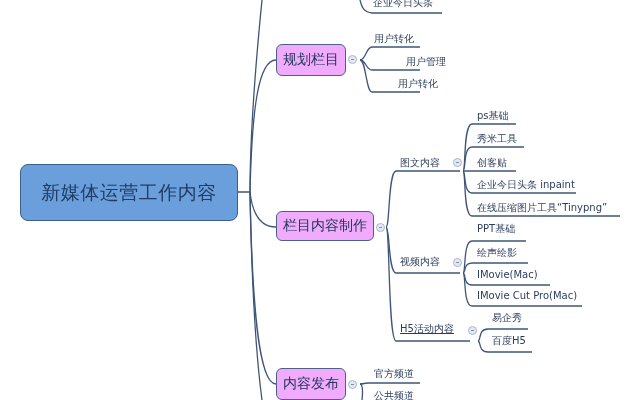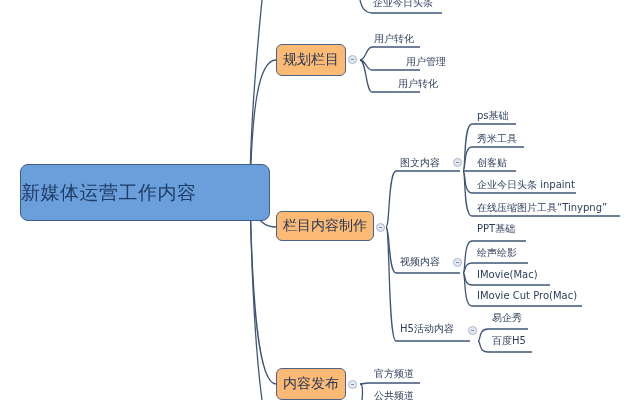--- a/index.html
+++ b/index.html
@@ -17,33 +17,33 @@
       border-radius: 26px;
     }
     svg.links {
       position: absolute;
       left: 0; top: 0;
       width: 640px; height: 400px;
     }
     .root {
       position: absolute;
       left: 20px; top: 164px;
-      width: 250px; height: 57px;
+      width: 218px; height: 57px;
       background: #6a9fdb;
       border: 1.5px solid #3d5f8e;
       border-radius: 8px;
       box-sizing: border-box;
-      display: flex; align-items: center; 
+      display: flex; align-items: center; justify-content: center;
       color: #1f3d66;
       font-size: 19px;
       letter-spacing: 0.5px;
     }
     .main {
       position: absolute;
-      background: #fdba74;
+      background: #f0abfc;
       border: 1.5px solid #4c6387;
       border-radius: 6px;
       box-sizing: border-box;
       display: flex; align-items: center; justify-content: center;
       color: #24385a;
       font-size: 14px;
     }
     .toggle {
       position: absolute;
       width: 9px; height: 9px;
@@ -143,21 +143,21 @@
   <div class="label" style="left:477px; top:179px;">企业今日头条 inpaint</div>
   <div class="label" style="left:477px; top:202px;">在线压缩图片工具“Tinypng”</div>
 
   <div class="label" style="left:400px; top:256px;">视频内容</div>
   <div class="toggle" style="left:453px; top:258px;"></div>
   <div class="label" style="left:477px; top:223px;">PPT基础</div>
   <div class="label" style="left:477px; top:247px;">绘声绘影</div>
   <div class="label" style="left:477px; top:269px;">IMovie(Mac)</div>
   <div class="label" style="left:477px; top:290px;">IMovie Cut Pro(Mac)</div>
 
-  <div class="label" style="left:400px; top:323px;">H5活动内容</div>
+  <div class="label" style="left:400px; top:323px;text-decoration:underline;">H5活动内容</div>
   <div class="toggle" style="left:468px; top:326px;"></div>
   <div class="label" style="left:492px; top:312px;">易企秀</div>
   <div class="label" style="left:492px; top:335px;">百度H5</div>
 
   <div class="main" style="left:276px; top:368px; width:70px; height:32px;">
     <span>内容发布</span>
   </div>
   <div class="toggle" style="left:348px; top:380px;"></div>
   <div class="label" style="left:374px; top:368px;">官方频道</div>
   <div class="label" style="left:374px; top:390px;">公共频道</div>

